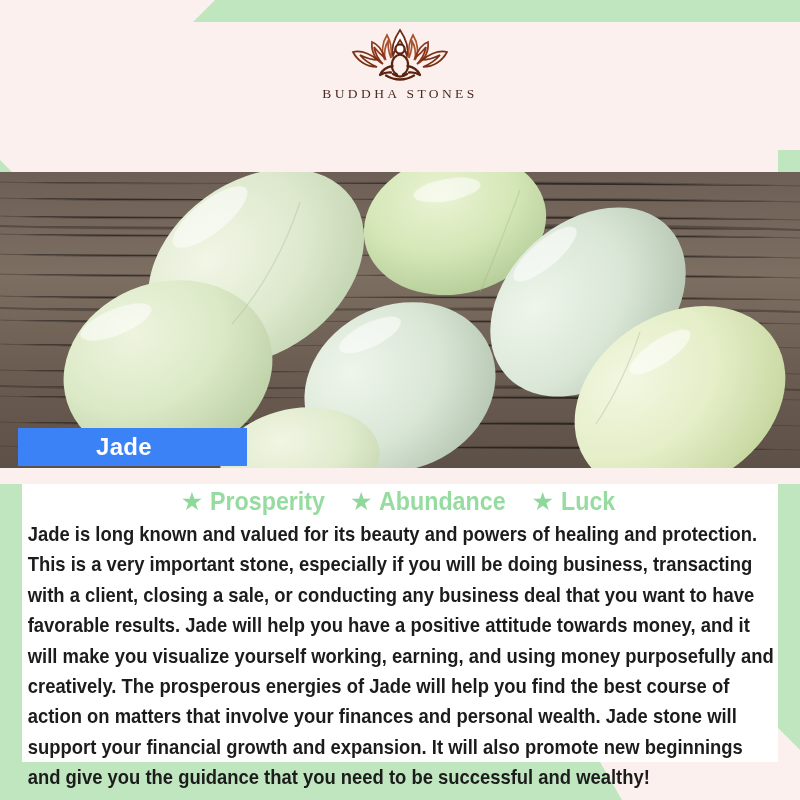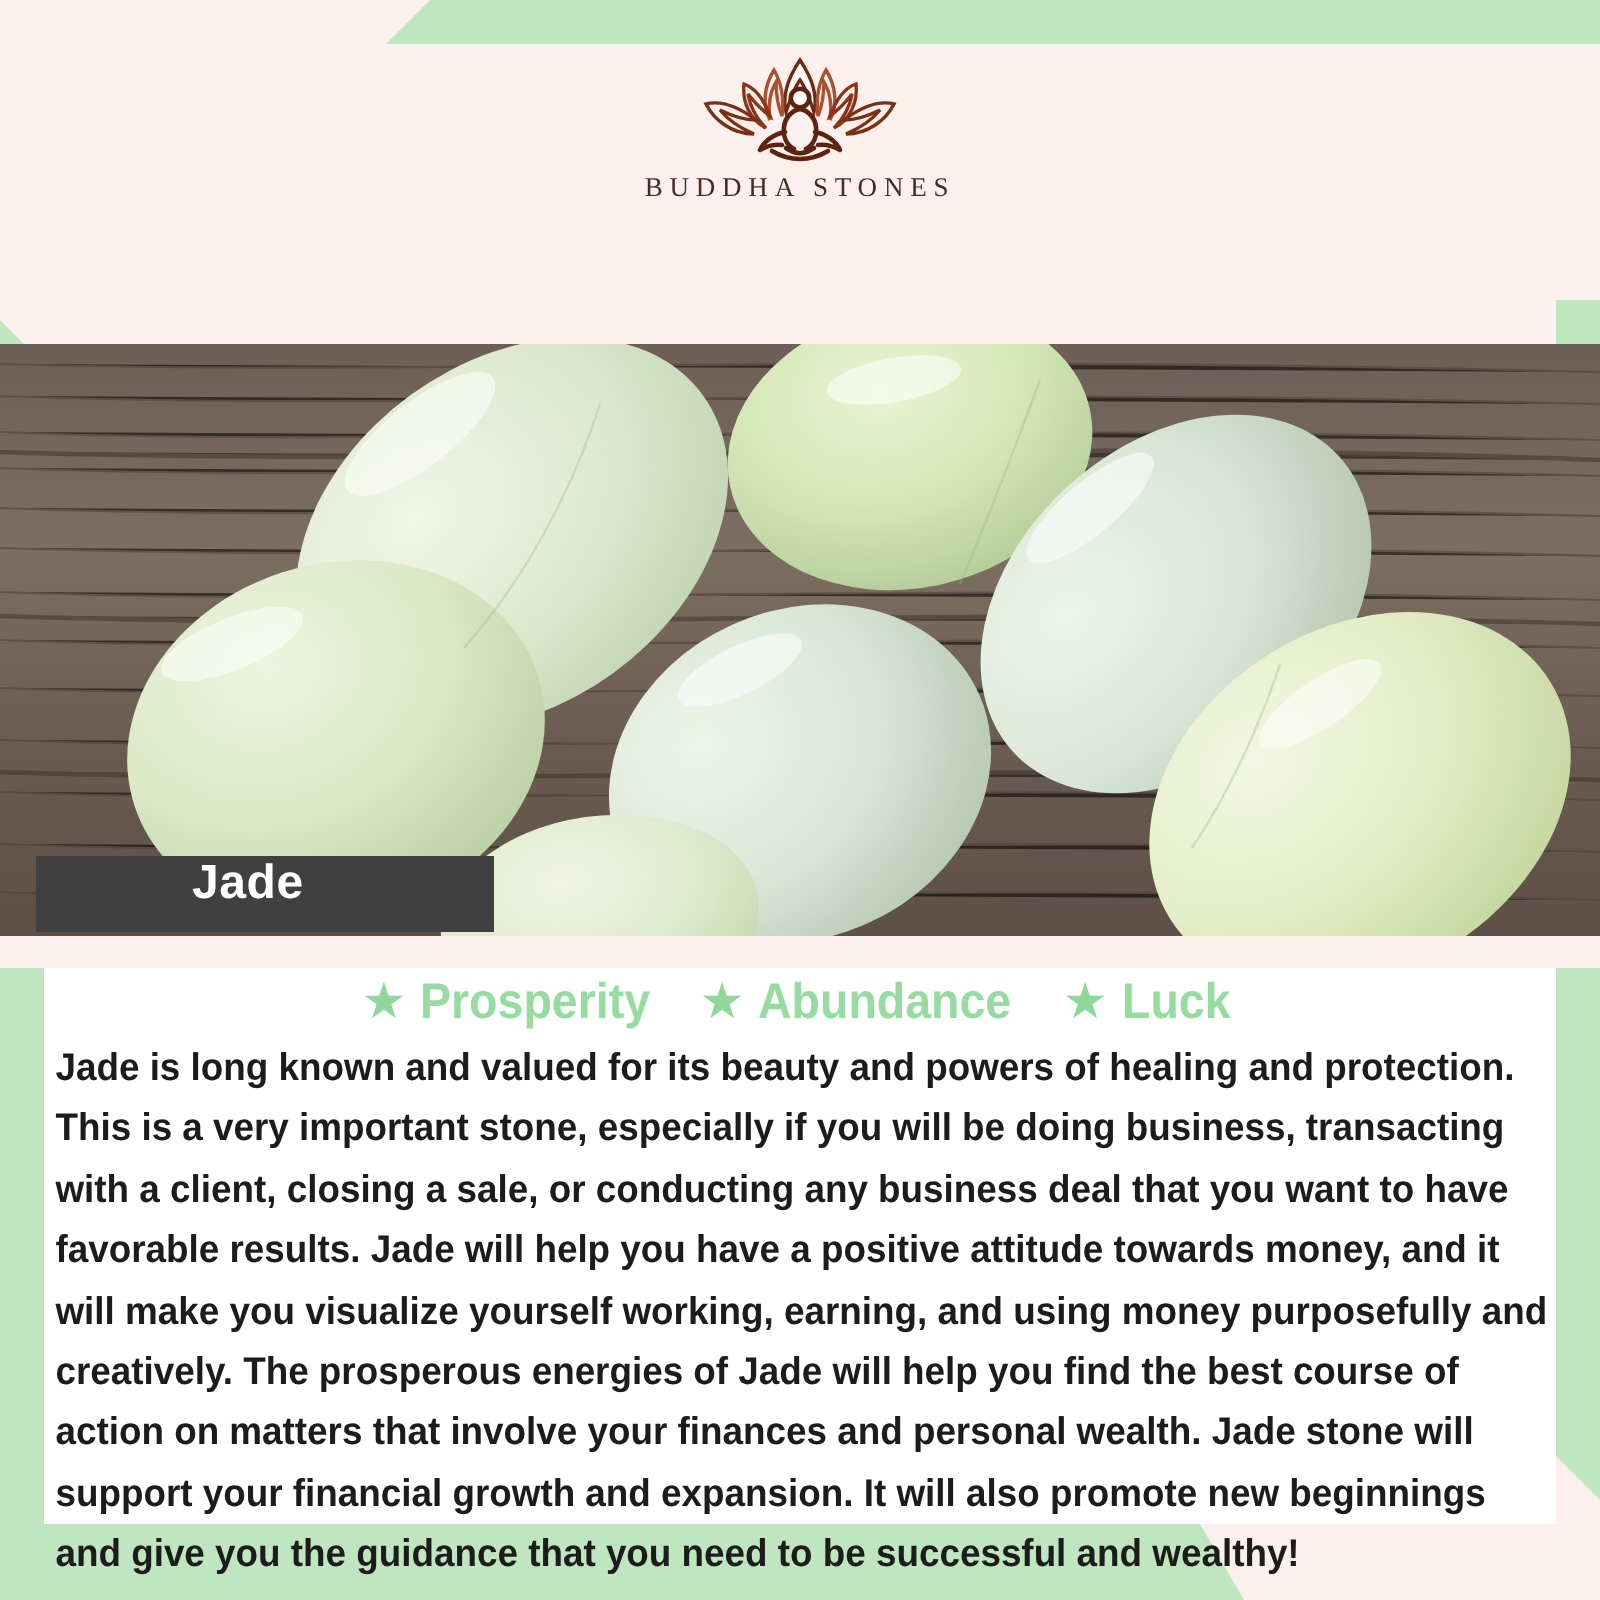--- a/index.html
+++ b/index.html
@@ -60,21 +60,21 @@
 
   
   .photo{
     position:absolute;left:0;top:172px;width:800px;height:296px;
     overflow:hidden;background:#6b5c51;
   }
   .photo svg{display:block;width:800px;height:296px;}
 
   .jade-banner{
     position:absolute;left:18px;top:428px;width:229px;height:38px;
-    background:#404040;display:flex;
+    background:#3b82f6;display:flex;align-items:center;
   }
   .jade-label{
     color:#ffffff;font-size:24px;font-weight:bold;
     padding-left:78px;letter-spacing:0.3px;
   }
 
   
   .pink-band{
     position:absolute;left:0;top:468px;width:800px;height:16px;background:#fbf0ee;
   }

